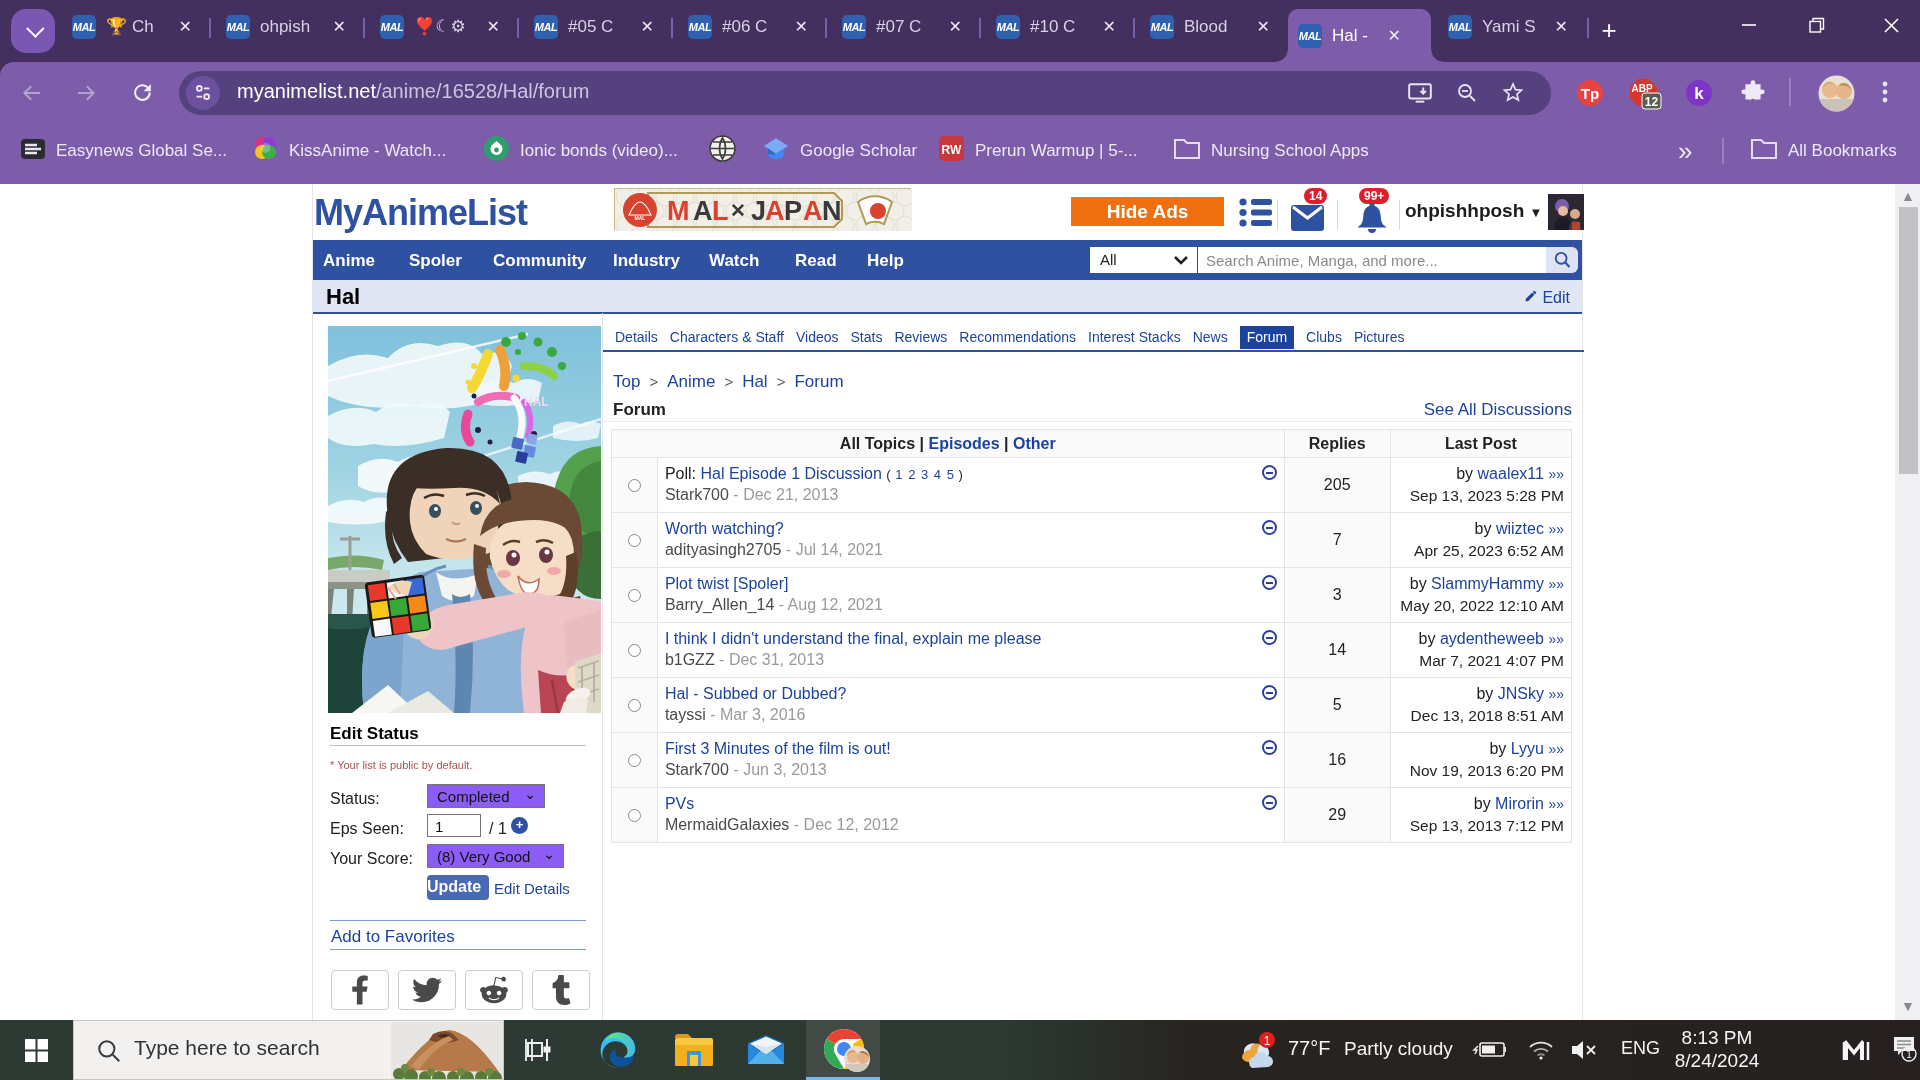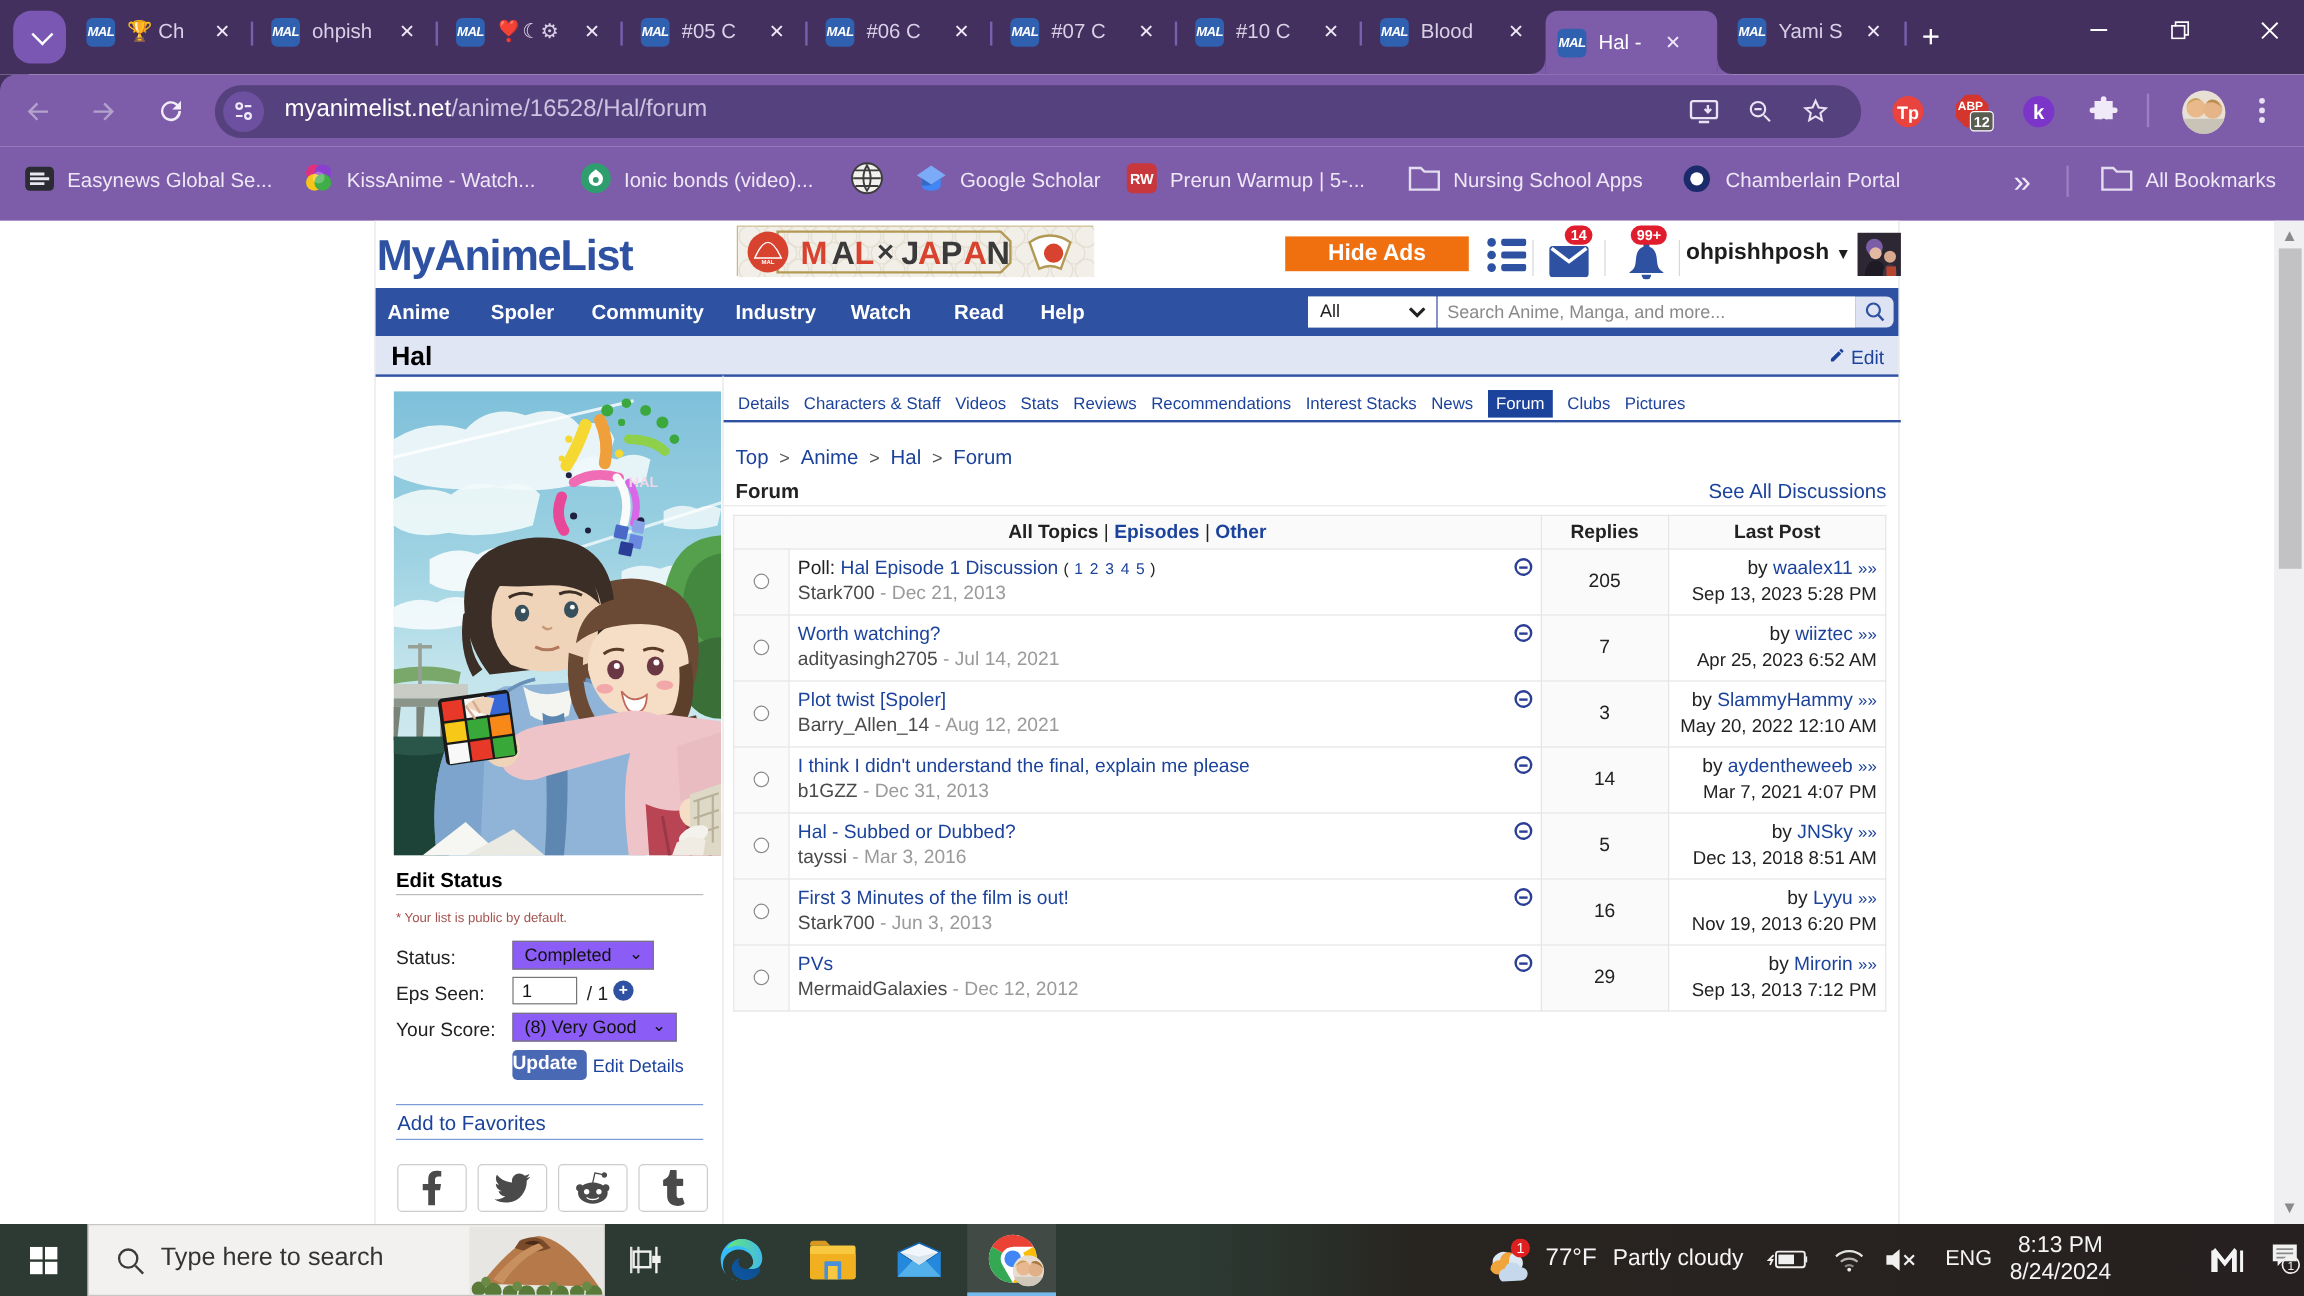--- a/index.html
+++ b/index.html
@@ -84,21 +84,21 @@
 .tb { color:#1c439b; font-size:14px; margin-right:12px; }
 .tbsel { background:#1c439b; color:#fff; padding:3px 7px 4px; font-weight:normal; }
 #crumb { position:absolute; left:10px; top:59px; font-size:17px; }
 #crumb a { color:#1c439b; }
 #crumb .sep { color:#555; margin:0 9px; font-size:15px; }
 #fhead { position:absolute; left:10px; top:87px; font-size:17px; font-weight:bold; color:#222; }
 #seeall { position:absolute; right:12px; top:87px; font-size:17px; color:#1c439b; }
 #ftable { position:absolute; left:8px; top:116px; width:961px; border-collapse:collapse; font-size:16px; }
 #ftable td { border:1px solid #e5e5e5; vertical-align:middle; }
 #ftable a { color:#1c439b; }
-.thr td { height:28px; text-align:center; color:#222; background:#fafafa; }
+.thr td { height:28px; text-align:center; color:#222; background:#fafafa;font-weight:bold; }
 .thr .bl b { color:#1c439b; }
 .c0 { width:44px; text-align:center; background:#fafafa; }
 .c1 { width:601px; padding:7px 8px 8px 7px; }
 .c2 { width:102px; text-align:center; color:#222; background:#fafafa; }
 .c3 { width:166px; padding:6px 7px 7px 2px; text-align:right; }
 .c3h { width:166px; }
 .radio { display:inline-block; width:13px; height:13px; border:1px solid #8a8a8a; border-radius:50%; background:#fff; vertical-align:middle; }
 .t1 { position:relative; color:#222; }
 .t1 .pgs { font-size:13px; }
 .t1 .pgs a { margin:0 1px; }
@@ -303,24 +303,20 @@
           <path d="M6 13.5v6c0 2.5 3.6 4.5 8 4.5s8-2 8-4.5v-6l-8 5.3z" fill="#4285f4"></path>
           <path d="M14 19l-8-5.5v6c4 .5 8-.5 8-.5z" fill="#356ac3"></path>
         </svg></span>Google Scholar</div>
   <div class="bm" style="left:938px"><span class="bi"><svg width="27" height="27" viewBox="0 0 27 27">
           <rect x="1" y="1" width="25" height="25" rx="5" fill="#c8373b"></rect>
           <text x="13.5" y="18.5" font-size="12" font-weight="bold" fill="#fff" text-anchor="middle" font-family="Liberation Sans">RW</text>
         </svg></span>Prerun Warmup | 5-...</div>
   <div class="bm" style="left:1173px"><span class="bi"><svg width="28" height="24" viewBox="0 0 28 24">
           <path d="M2 3h9l3 3h12v15H2z" fill="none" stroke="#e4ddf0" stroke-width="2"></path>
         </svg></span>Nursing School Apps</div>
-  <div class="bm" style="left:1400px"><span class="bi"><svg width="28" height="28" viewBox="0 0 28 28">
-          <circle cx="14" cy="14" r="11" fill="#1b2a6b"></circle>
-          <circle cx="14" cy="14" r="5.5" fill="#fff"></circle>
-        </svg></span>Chamberlain Portal</div>
   <div class="bm" style="left:1678px;font-size:26px">»</div>
   <div class="bm" style="left:1722px;top:2px;width:2px;height:26px;background:#9a7fc2;top:16px"></div>
   <div class="bm" style="left:1750px"><span class="bi"><svg width="28" height="24" viewBox="0 0 28 24">
           <path d="M2 3h9l3 3h12v15H2z" fill="none" stroke="#e4ddf0" stroke-width="2"></path>
         </svg></span>All Bookmarks</div>
 </div>
 
 <div id="page">
   <div id="content">
     <div id="mal-header">

